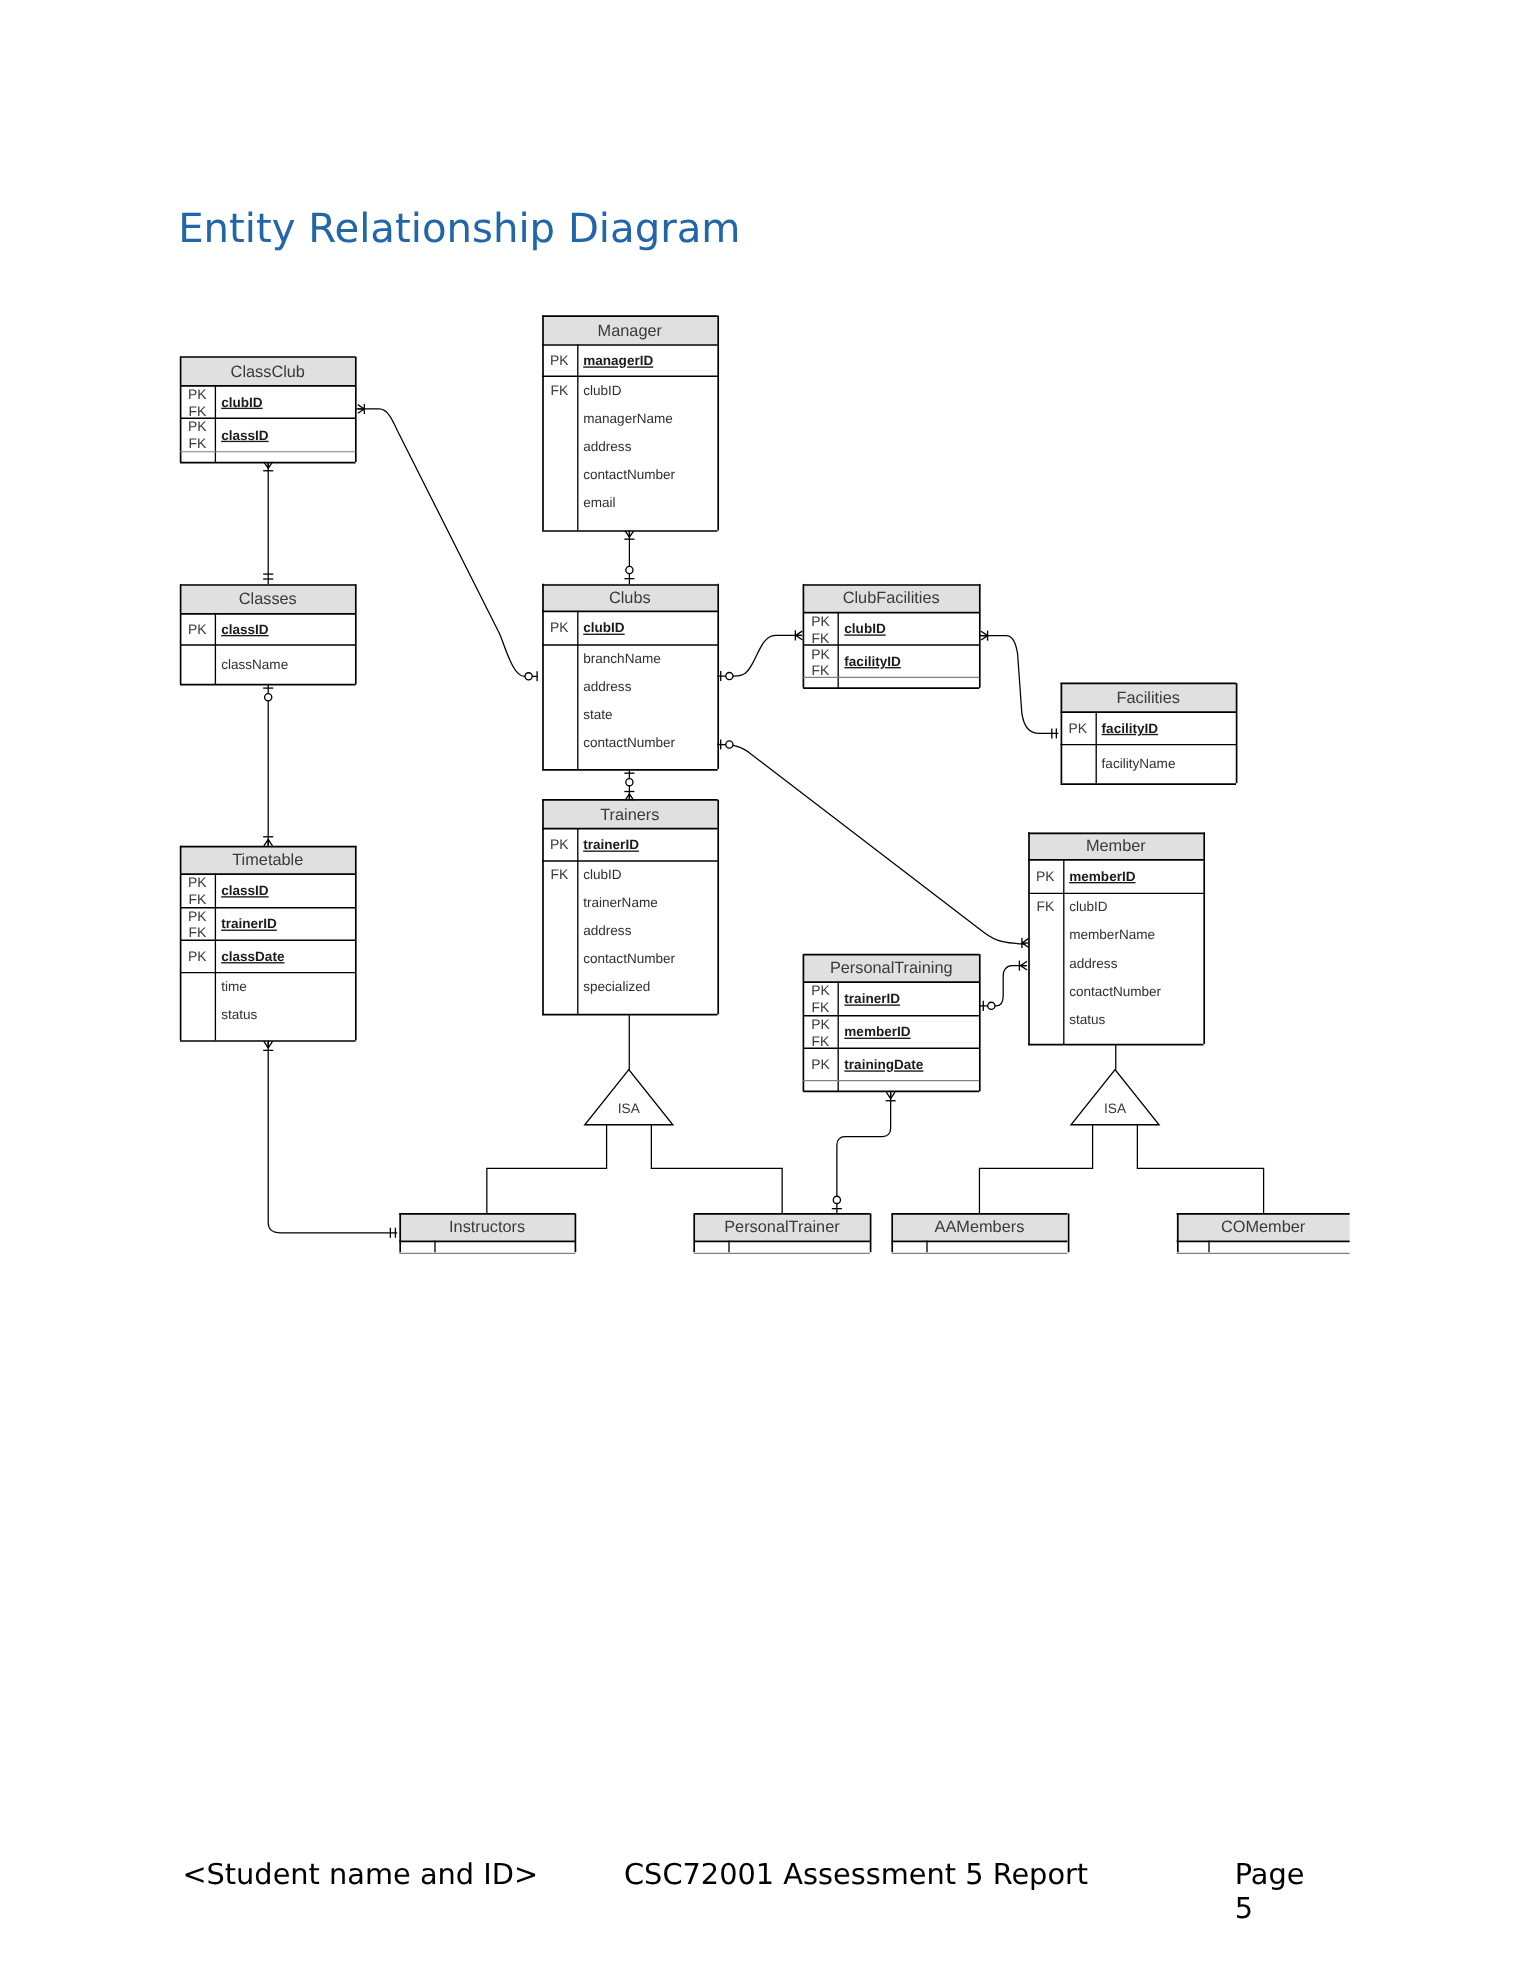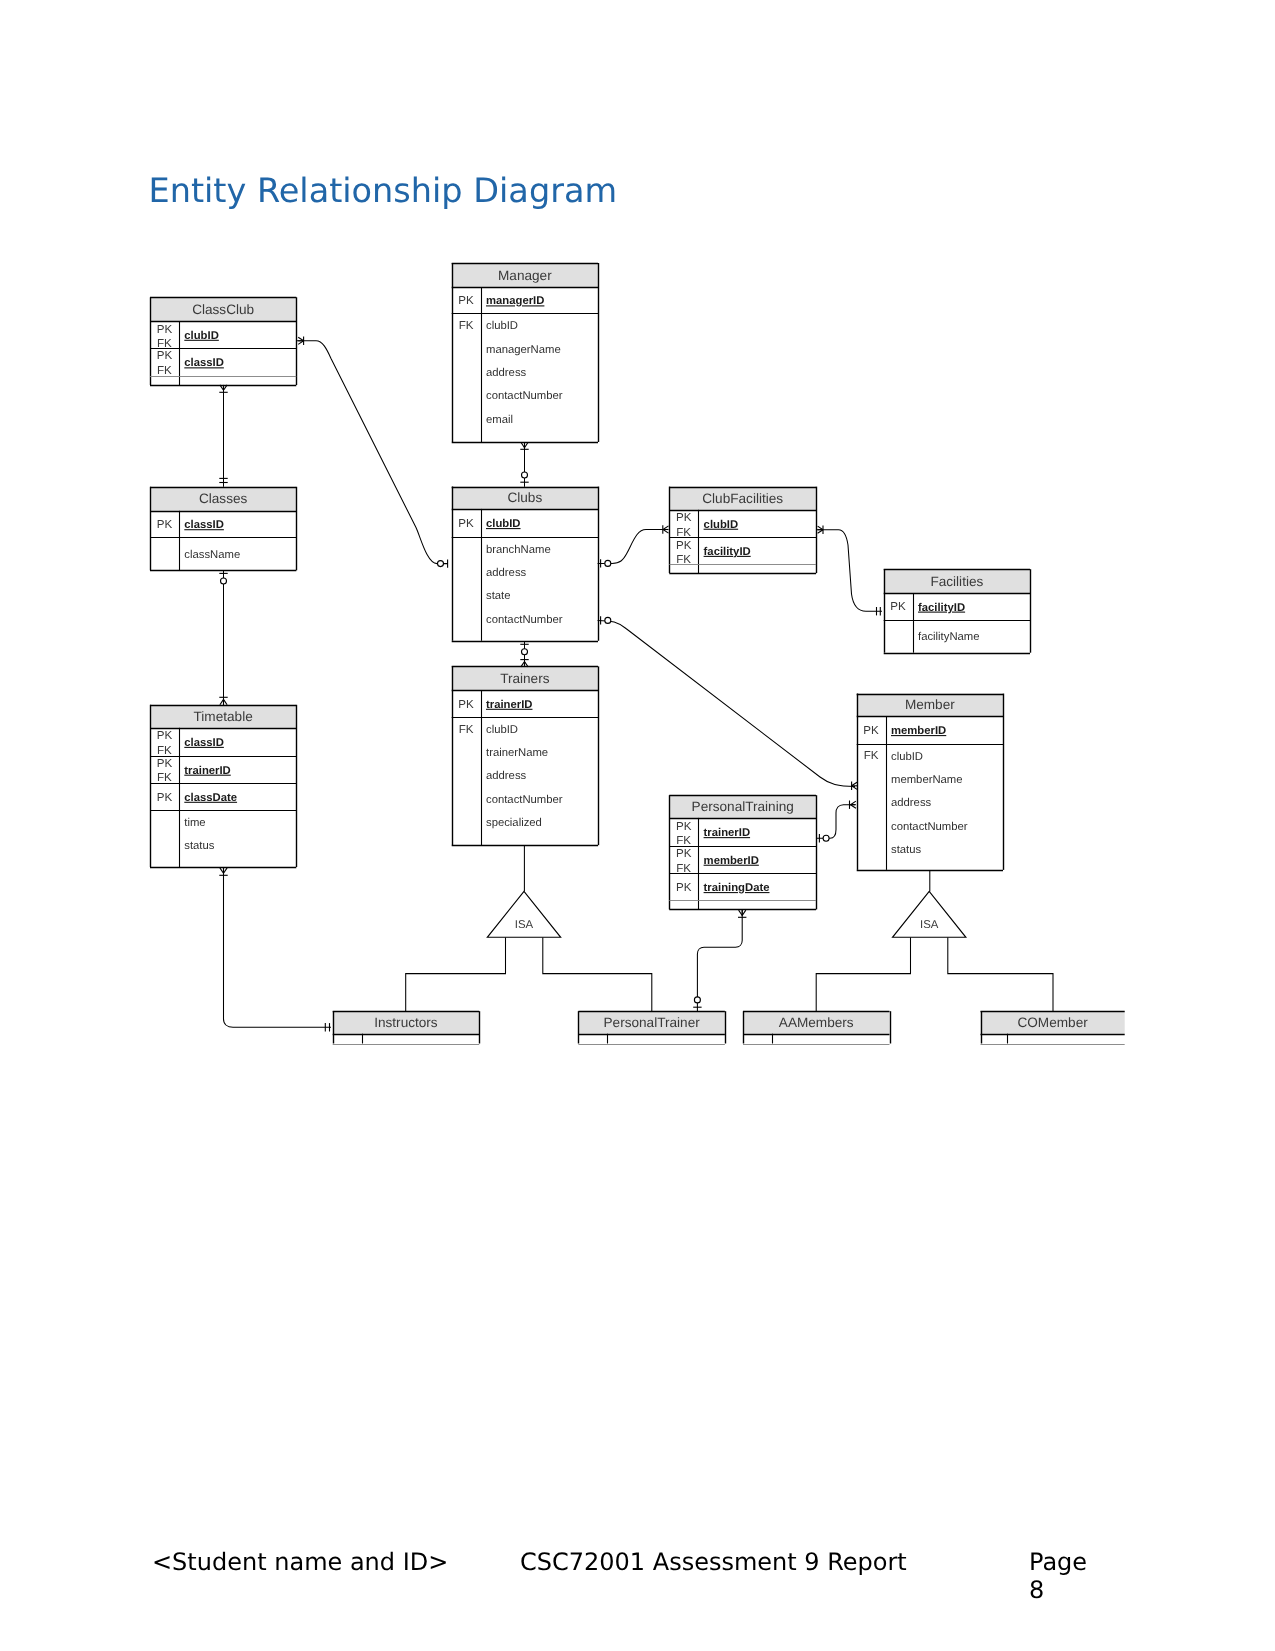--- a/index.html
+++ b/index.html
@@ -371,15 +371,15 @@
       <g>
         <path d="M524 891.4 L487.3 937.3 L560.7 937.3 Z" fill="#fff" stroke="#000000" stroke-width="1.1"></path>
         <text x="524" y="927.6999999999999" text-anchor="middle" font-size="11.4" font-family="&quot;Liberation Sans&quot;,sans-serif" fill="#3a3a3a">ISA</text>
       </g>
       <g>
         <path d="M929.2 891.4 L892.5 937.3 L965.9000000000001 937.3 Z" fill="#fff" stroke="#000000" stroke-width="1.1"></path>
         <text x="929.2" y="927.6999999999999" text-anchor="middle" font-size="11.4" font-family="&quot;Liberation Sans&quot;,sans-serif" fill="#3a3a3a">ISA</text>
       </g>
     </svg>
   <div class="ftr" style="left:152px;top:1548px;">&lt;Student name and ID&gt;</div>
-  <div class="ftr" style="left:520px;top:1548px;">CSC72001 Assessment 9 Report</div>
-  <div class="ftr" style="left:1029px;top:1548px;">Page 8</div>
+  <div class="ftr" style="left:520px;top:1548px;">CSC72001 Assessment 5 Report</div>
+  <div class="ftr" style="left:1029px;top:1548px;">Page 5</div>
 </div>
 
 </body></html>

